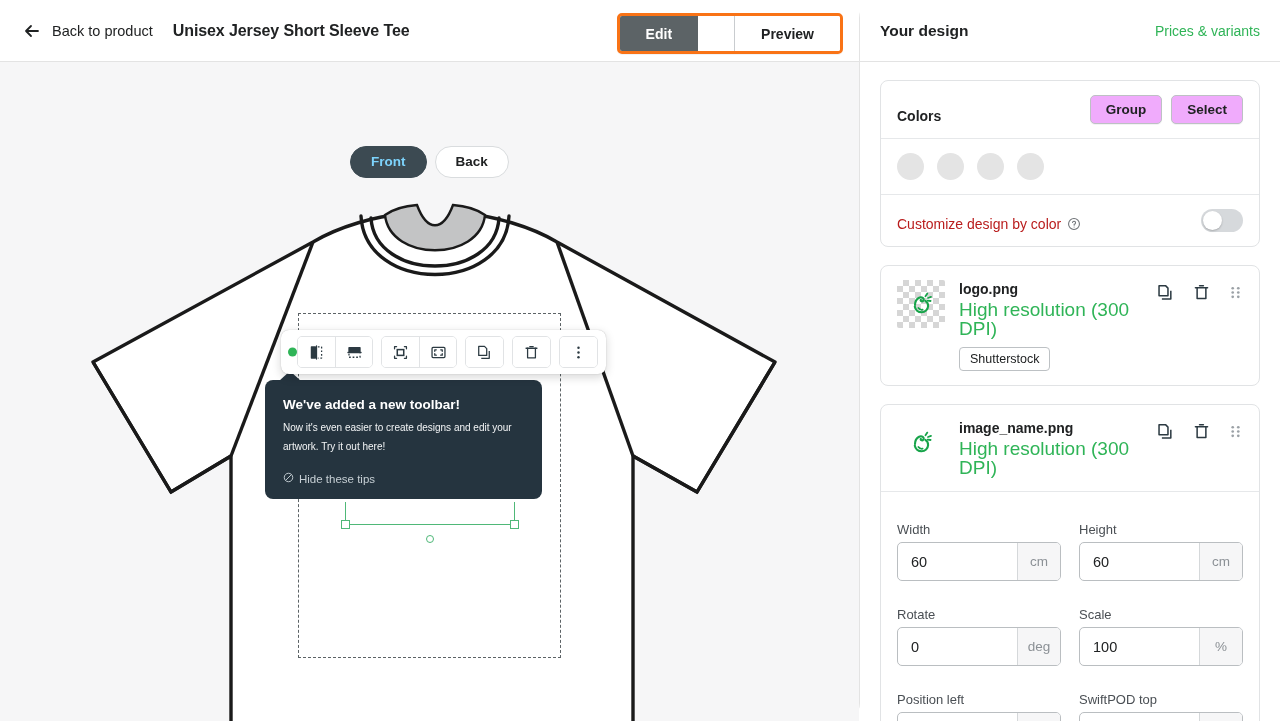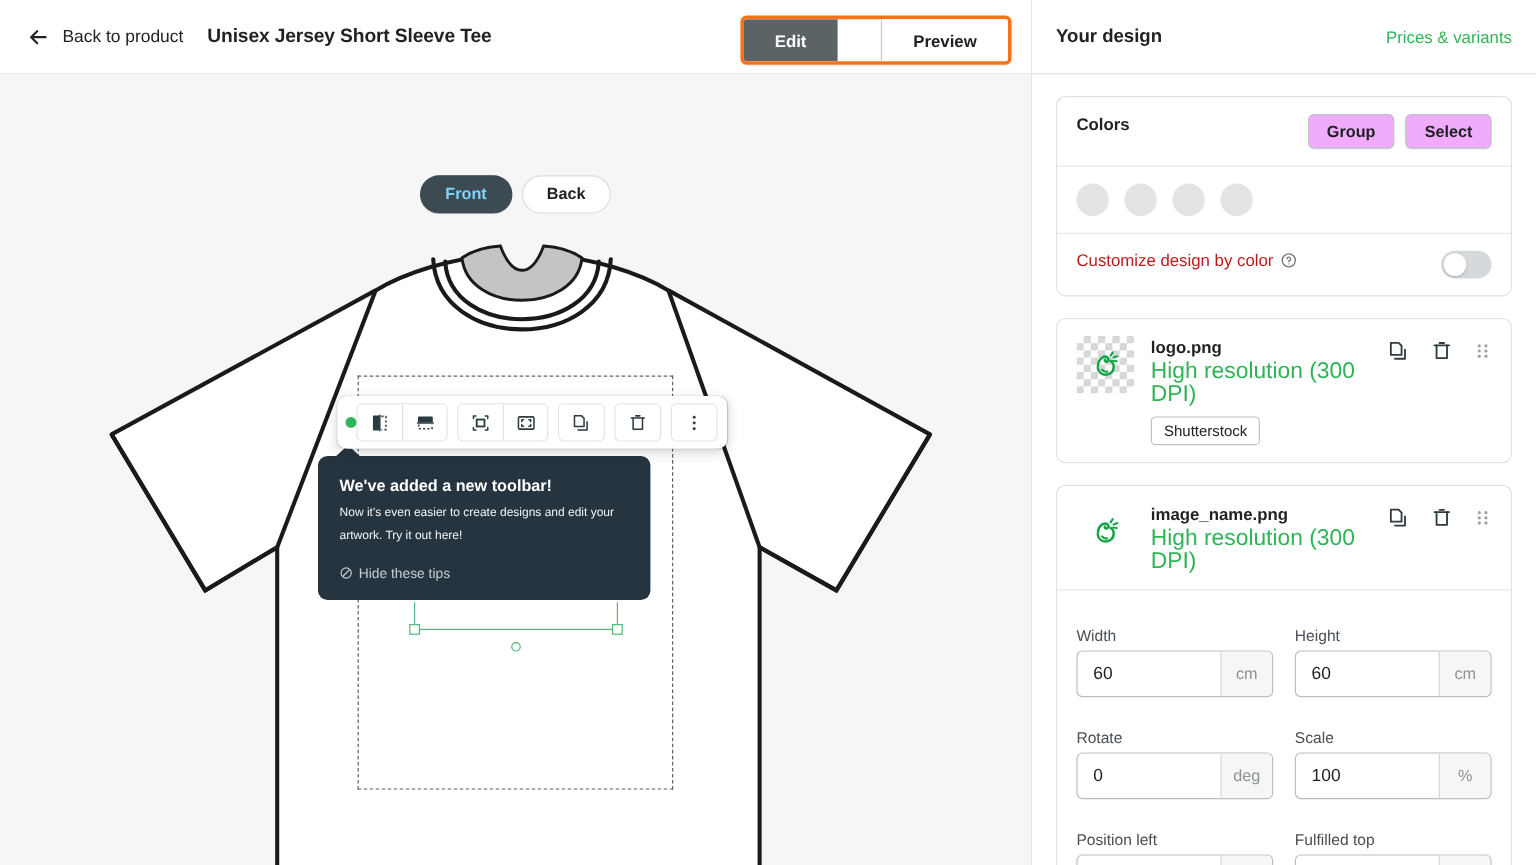--- a/index.html
+++ b/index.html
@@ -6,21 +6,21 @@
   html, body {
     width: 1280px; height: 721px;
     font-family: "Liberation Sans", sans-serif;
     background: #ffffff; overflow: hidden;
     -webkit-font-smoothing: antialiased;
   }
   .app { display: flex; width: 1280px; height: 721px; }
 
   
   .left { width: 860px; height: 721px; display: flex; flex-direction: column;
-          border-right: 1px solid #e3e3e3; }
+          border-right: 1px solid #e3e3e3; border-radius: 18px; }
 
   .topbar { height: 62px; min-height: 62px; display: flex; align-items: center;
             padding: 0 16px; background: #fff; border-bottom: 1px solid #e3e3e3;
             position: relative; }
   .back { display: flex; align-items: center; gap: 10px; cursor: pointer;
           padding: 6px 6px; }
   .back-arrow { width: 20px; height: 20px; color: #202223; flex: none; }
   .back-label { font-size: 14.5px; color: #202223; }
   .title-block { margin-left: 14px; }
   .prod-title { font-size: 16px; font-weight: 700; color: #202223; line-height: 20px;
@@ -96,21 +96,21 @@
   .rhead { height: 62px; min-height: 62px; display: flex; align-items: center;
            justify-content: space-between; padding: 0 20px;
            border-bottom: 1px solid #e3e3e3; }
   .rhead h2 { font-size: 15.5px; font-weight: 700; color: #202223; }
   .prices { font-size: 14px; color: #2fb457; cursor: pointer; }
 
   .rbody { flex: 1; overflow: hidden; padding: 18px 20px 0; }
 
   .card { border: 1px solid #e1e3e5; border-radius: 8px; background: #fff;
           margin-bottom: 18px; }
-  .card-row { padding: 14px 16px; display: flex; align-items: flex-start;
+  .card-row { padding: 14px 16px; display: flex; align-items: flex-end;
               justify-content: space-between; gap: 13px; }
   .card-row + .card-row { border-top: 1px solid #e6e8ea; }
   .card-label { font-size: 14px; font-weight: 700; color: #202223; }
   .btn-sm { font-family: inherit; font-size: 13.5px; font-weight: 600; color: #202223;
             background: #f0abfc; border: 1px solid #bdc1c4; border-radius: 5px;
             padding: 6px 15px; cursor: pointer;
             box-shadow: 0 1px 0 rgba(22,29,37,0.05); }
   .btn-gap { display: flex; gap: 9px; }
 
   .swatches { display: flex; gap: 13px; padding: 14px 16px; }
@@ -477,21 +477,21 @@
 
           <div class="frow">
             <div class="fcell">
               <div class="flabel">Position left</div>
               <div class="finput">
                 <input value="50" style="">
                 <span class="fsuffix">%</span>
               </div>
             </div>
             <div class="fcell">
-              <div class="flabel">Fulfilled top</div>
+              <div class="flabel">SwiftPOD top</div>
               <div class="finput">
                 <input value="50" style="">
                 <span class="fsuffix">%</span>
               </div>
             </div>
           </div>
         </div>
       </div>
 
     </div>

